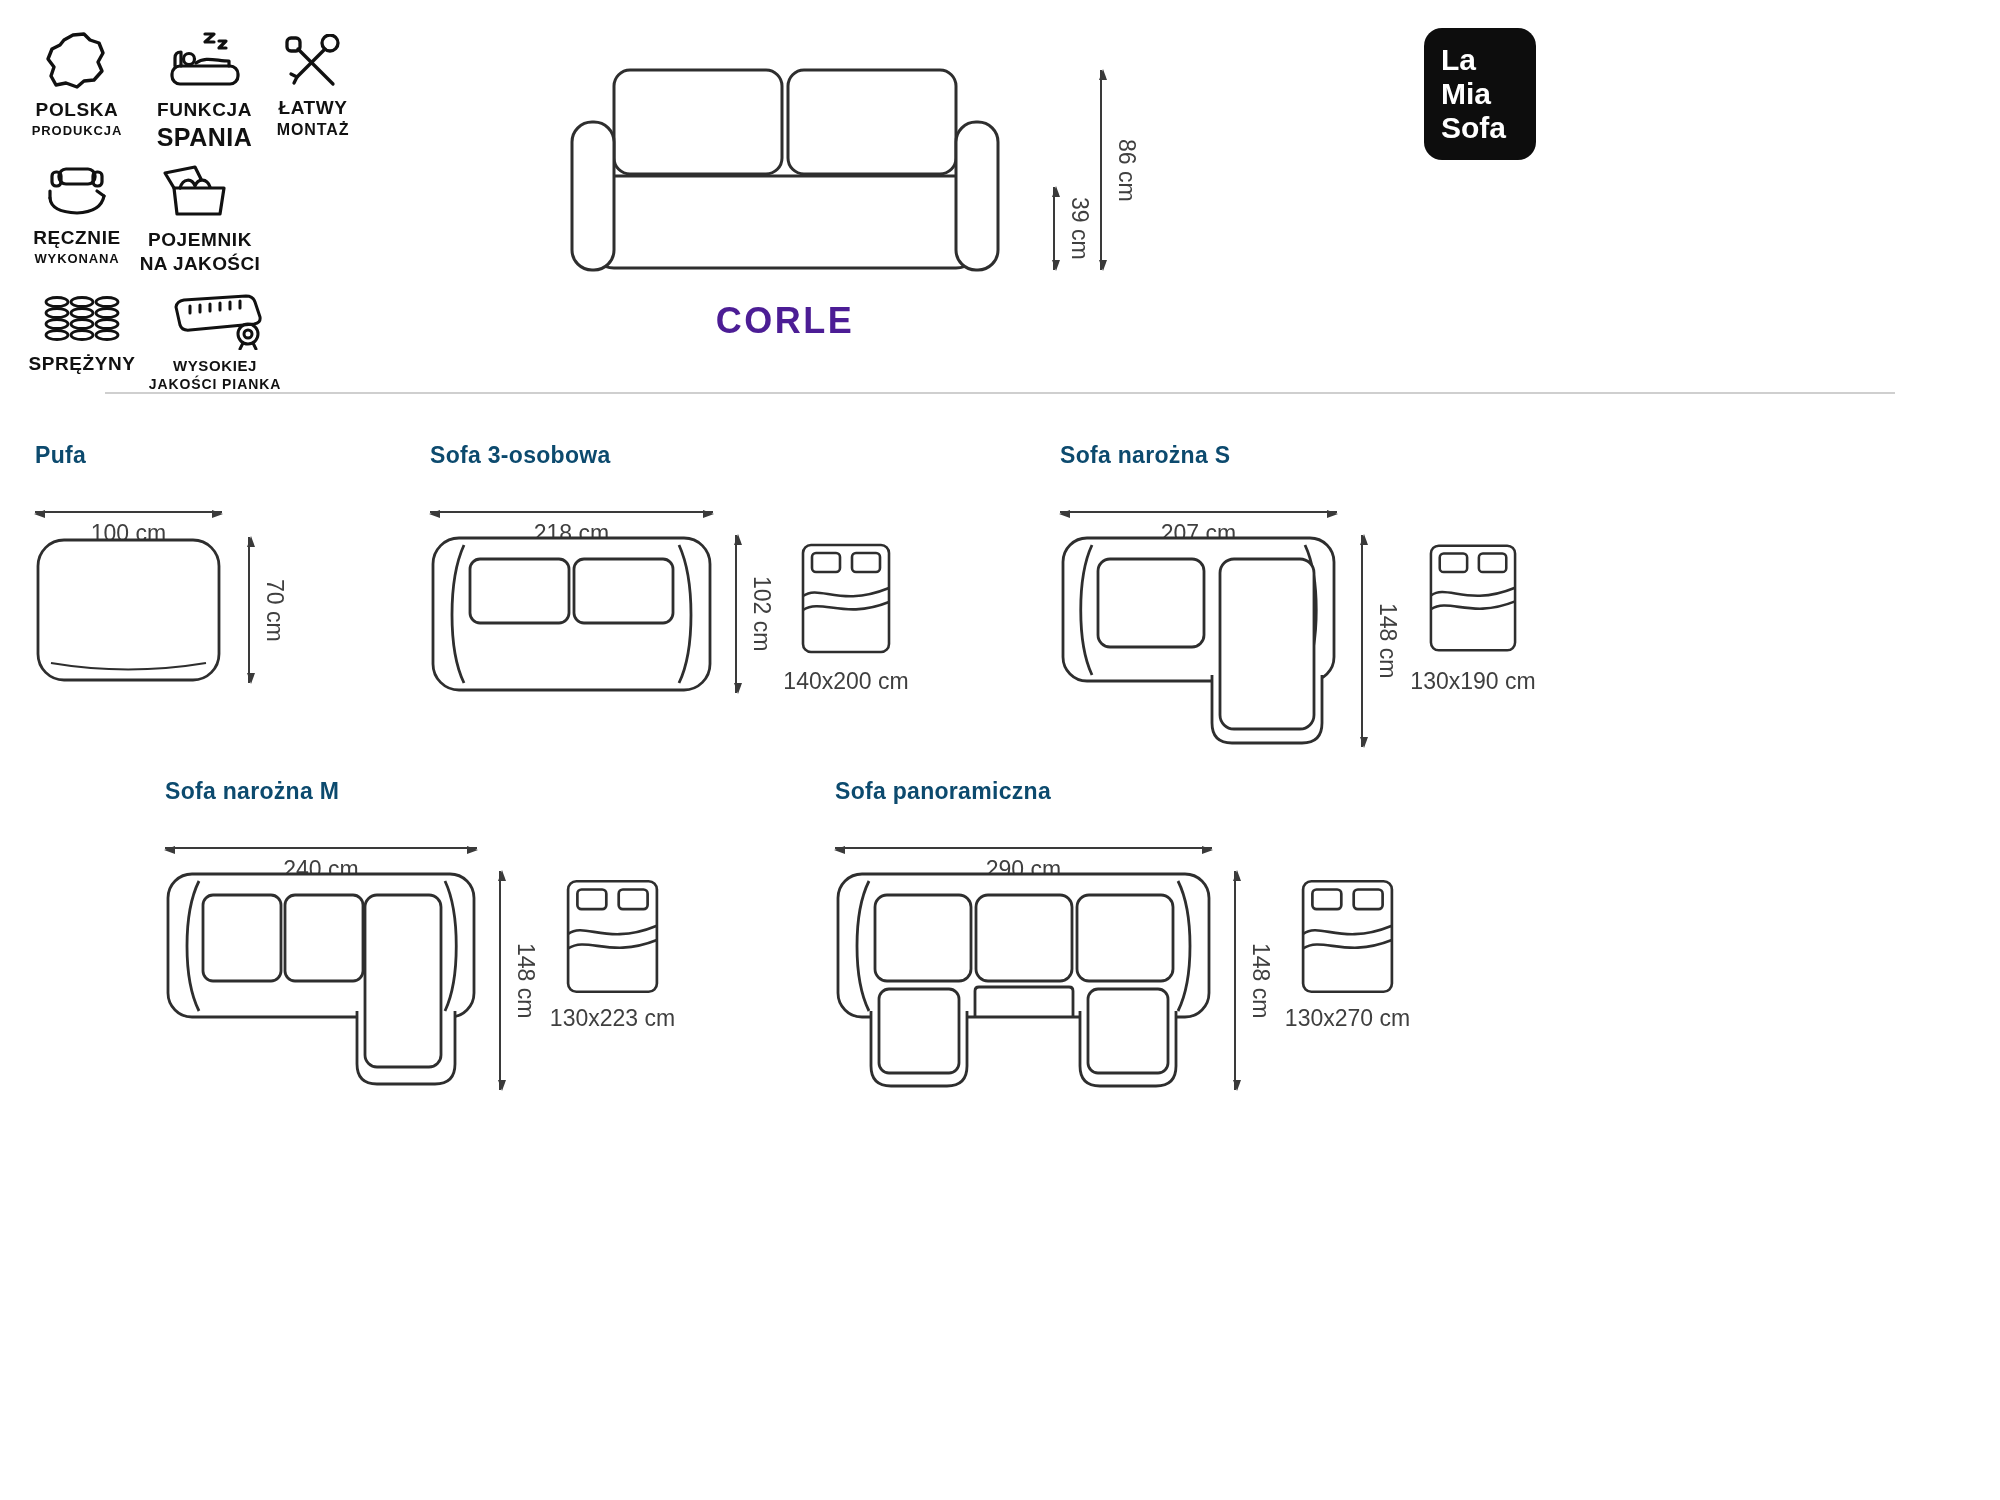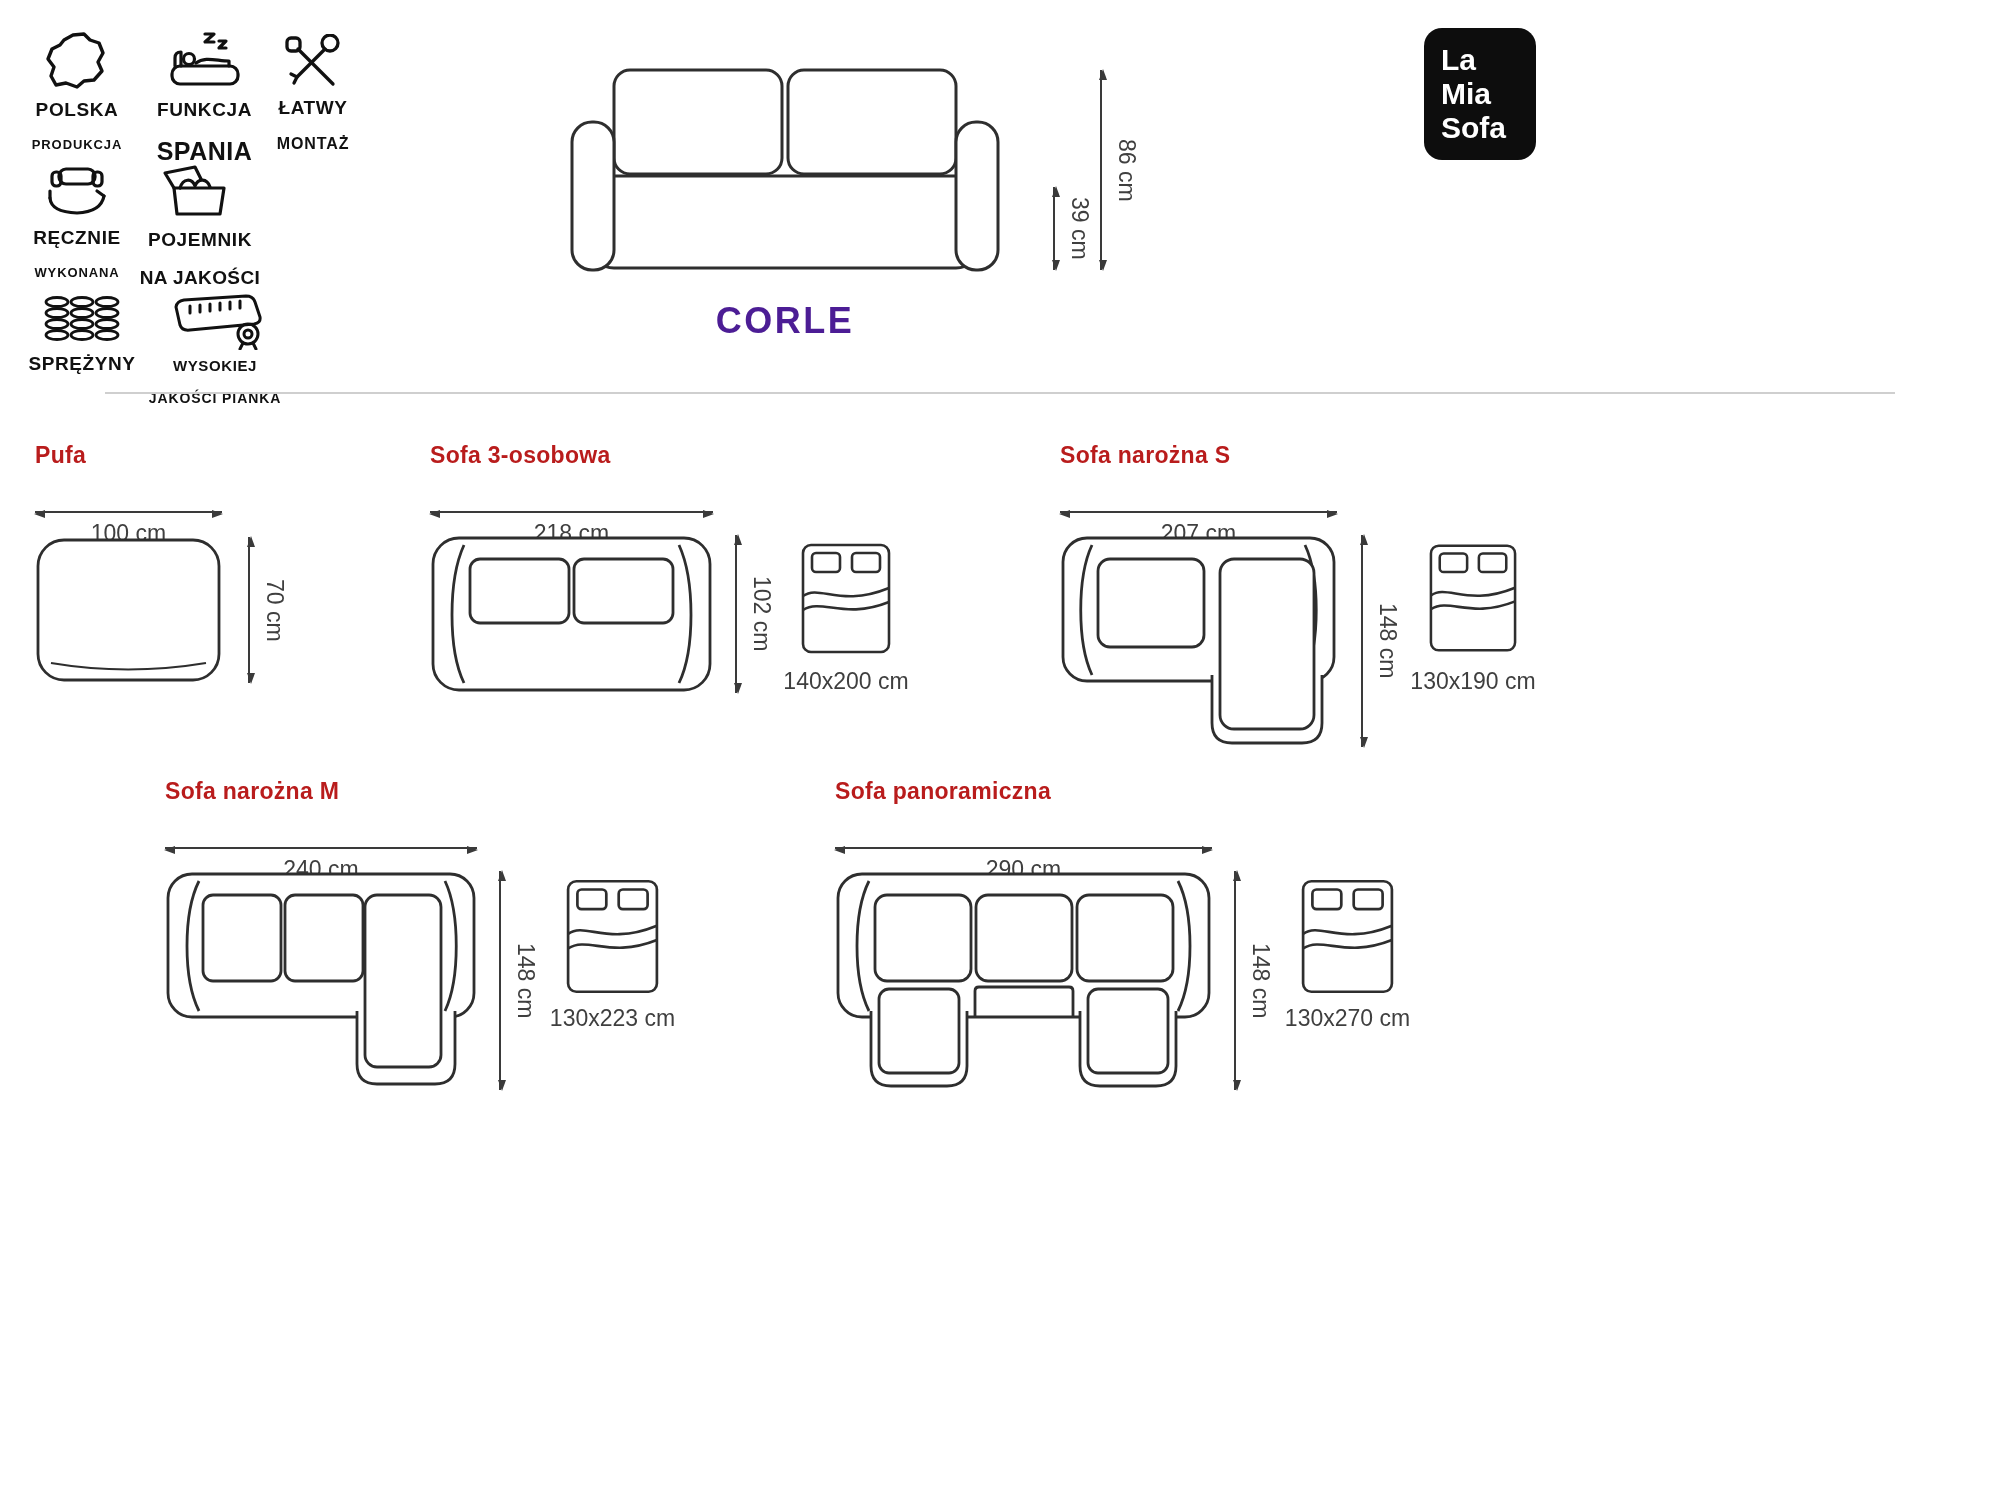--- a/index.html
+++ b/index.html
@@ -10,21 +10,21 @@
     position:relative;
     overflow:hidden;
     color:#171717;
   }
   .abs { position:absolute; }
 
   
   .feature { position:absolute; text-align:center; }
   .feature svg { display:block; margin:0 auto 7px auto; }
   .fl1 { font-size:19px; font-weight:800; letter-spacing:.6px; color:#111; }
-  .fl2 { font-size:13px; font-weight:700; letter-spacing:.9px; color:#111; margin-top:16px; }
+  .fl2 { font-size:13px; font-weight:700; letter-spacing:.9px; color:#111; margin-top:2px; }
   .fs25 { font-size:25px; letter-spacing:.5px; }
   .fs19 { font-size:19px; letter-spacing:.4px; }
   .fs16 { font-size:16px; }
   .fs15 { font-size:15px; }
   .fs14 { font-size:14px; }
 
   
   .dim-h { position:absolute; height:0; border-top:2px solid #3a3a3a; }
   .dim-h::before, .dim-h::after {
     content:""; position:absolute; top:-3px; width:0; height:0;
@@ -38,21 +38,21 @@
     content:""; position:absolute; left:-3px; width:0; height:0;
     border-left:4px solid transparent; border-right:4px solid transparent;
   }
   .dim-v::before { top:-1px;    border-bottom:11px solid #3a3a3a; }
   .dim-v::after  { bottom:-1px; border-top:11px solid #3a3a3a; }
 
   .dim-label { position:absolute; font-size:23px; color:#3f3f3f; }
   .dim-label.h { text-align:center;margin-top:44px; }
   .dim-label.v { writing-mode:vertical-rl; text-align:center; width:30px; }
 
-  .vname { position:absolute; font-size:23px; font-weight:700; color:#b91c1c; letter-spacing:.3px; }
+  .vname { position:absolute; font-size:23px; font-weight:700; color:#0c4a6e; letter-spacing:.3px; }
   .bedlabel { position:absolute; font-size:23px; color:#3f3f3f; text-align:center; }
 
   .title {
     position:absolute; font-size:36px; font-weight:700;
     letter-spacing:2.5px; text-align:center; color:#4c1d95;
   }
 
   .logo {
     position:absolute; width:112px; height:132px;
     background:#0d0d0d; border-radius:18px;

